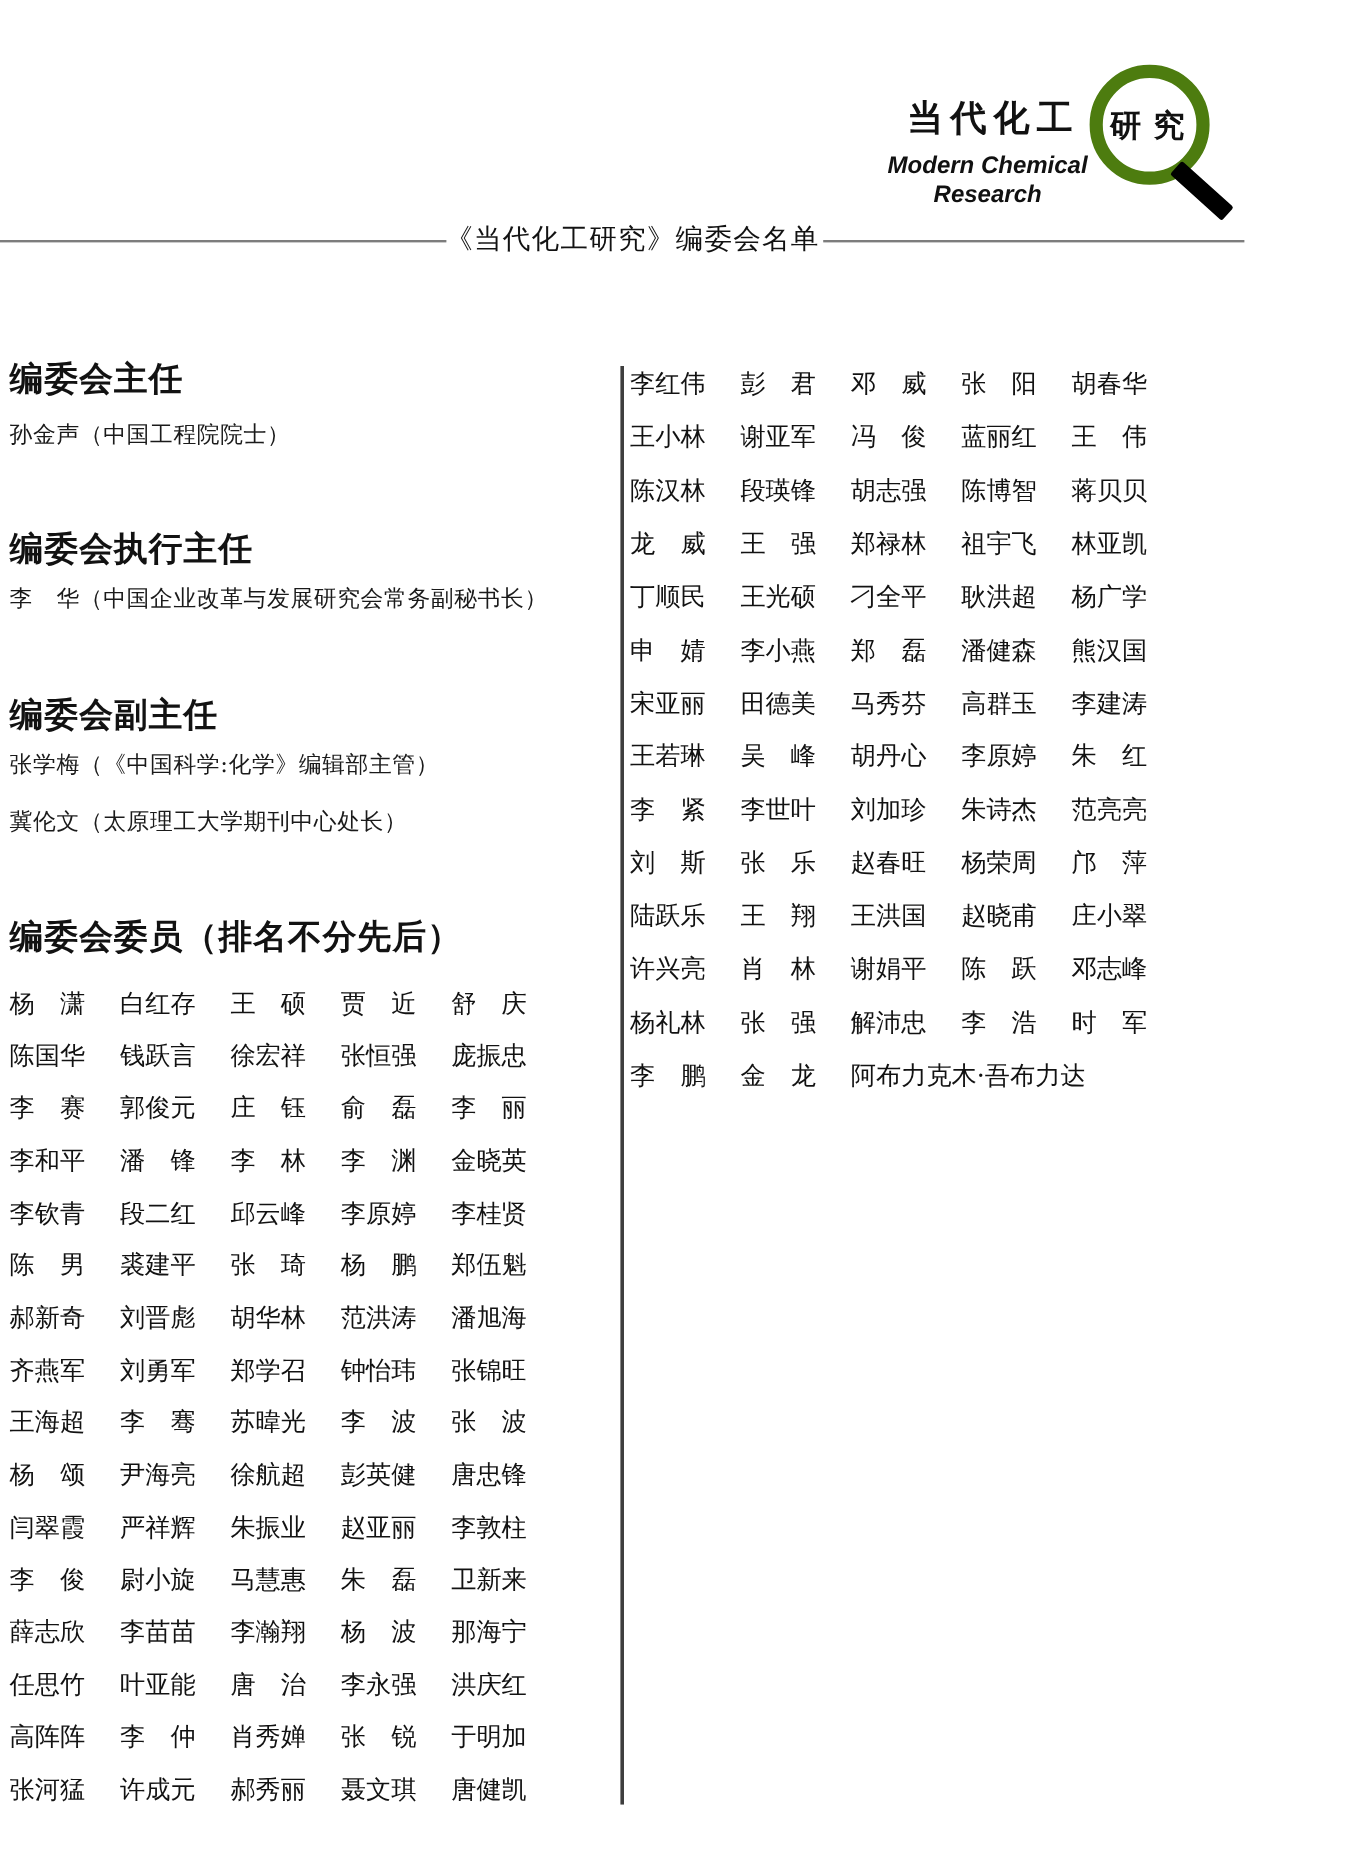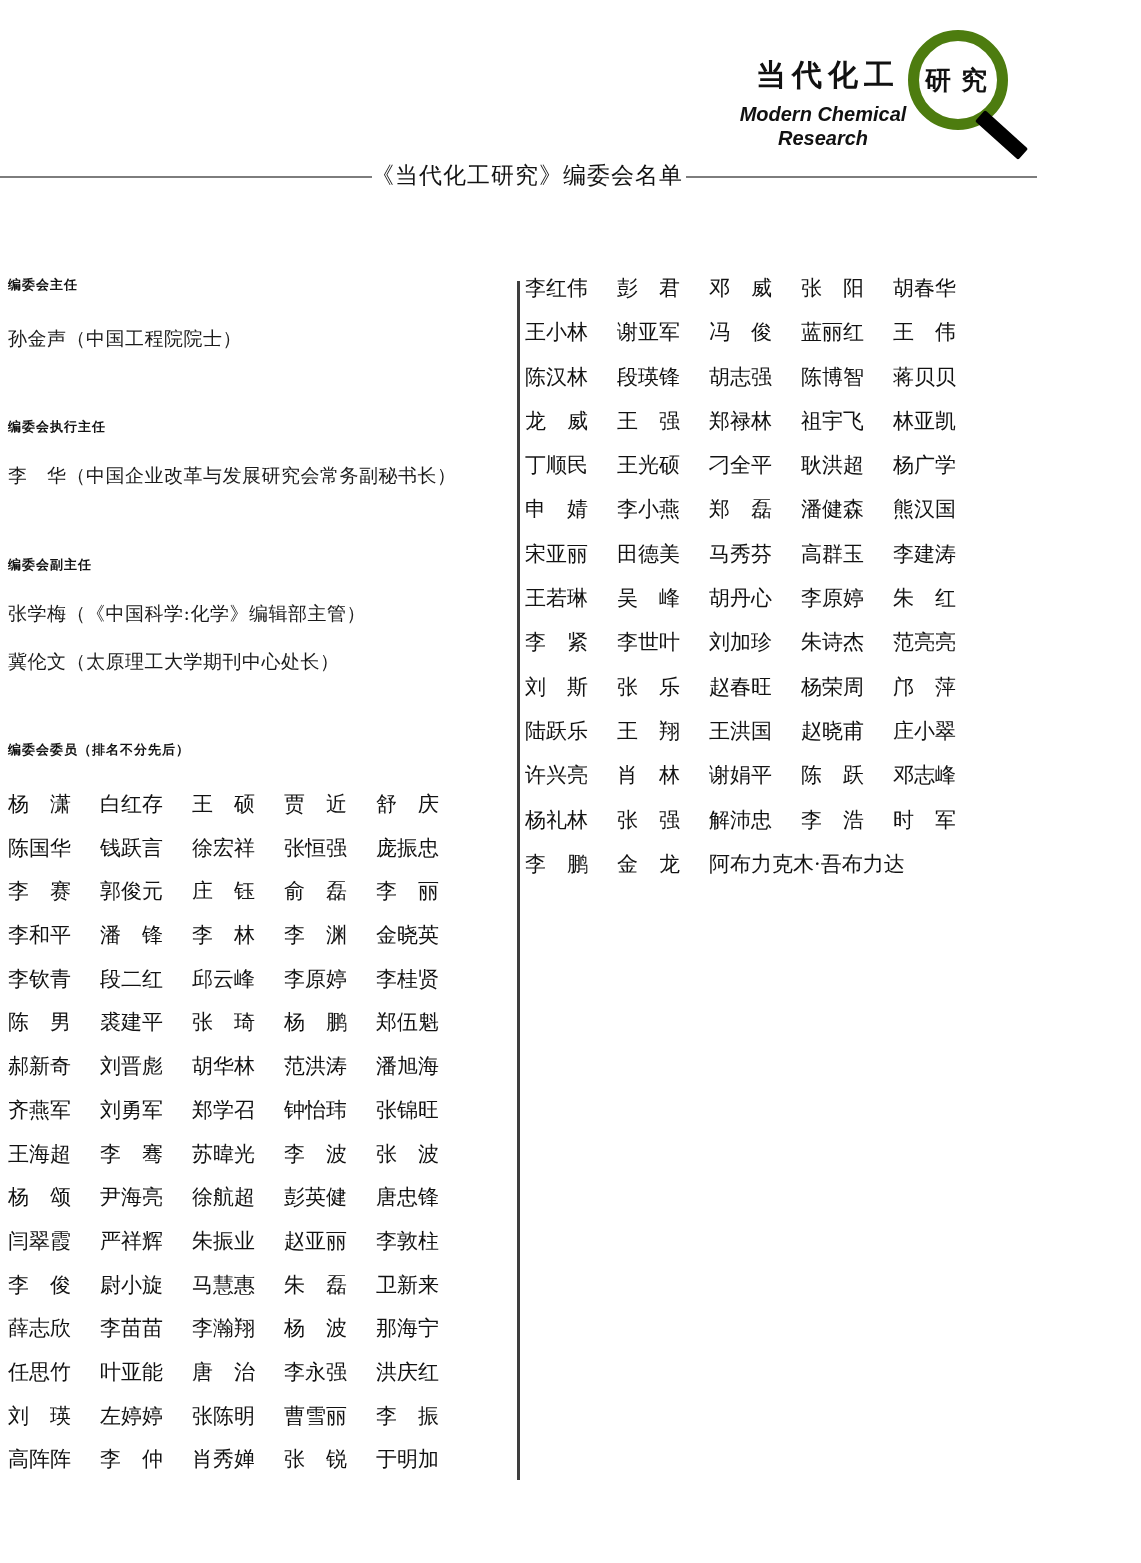--- a/index.html
+++ b/index.html
@@ -3,20 +3,21 @@
 <meta charset="utf-8">
 <style>
   html,body{margin:0;padding:0;background:#ffffff;}
   #page{
     position:relative;
     width:1141px;height:1480px;
     background:#ffffff;
     color:#161616;
     font-family:"Liberation Sans", sans-serif;
     overflow:hidden;
+    margin-top:24px;
   }
   .abs{position:absolute;line-height:1;}
 
   
   .logo-cn{
     left:756px;top:60px;
     font-size:30px;font-weight:bold;letter-spacing:6px;
     color:#111;
   }
   .logo-en{
@@ -50,37 +51,37 @@
   .rule-right{left:686px;top:176px;width:351px;}
   .page-title{
     left:527px;top:164px;transform:translateX(-50%);
     font-size:23px;letter-spacing:1px;white-space:nowrap;
     color:#121212;
   }
 
   
   .sec-heading{
     left:8px;
-    font-size:13px;font-weight:bold;letter-spacing:1px;
+    font-size:28px;font-weight:bold;letter-spacing:1px;
     color:#121212;white-space:nowrap;text-align:right;
   }
   .kai{font-family:"DejaVu Serif", serif;}
   .sec-entry{
     left:8px;
     font-size:19px;letter-spacing:0.5px;
     color:#1a1a1a;white-space:nowrap;
   }
 
   
   .grid{position:absolute;}
   .grid-left{left:8px;top:790px;}
   .grid-right{left:525px;top:274px;}
   .name-row{
     display:flex;column-gap:29px;
-    align-items:flex-start;
+    align-items:center;
   }
   .grid-left .name-row{height:43.7px;}
   .grid-right .name-row{height:44.3px;}
   .name-cell{
     display:inline-block;
     width:63px;
     font-size:21px;
     font-family:"DejaVu Serif", serif;
     color:#121212;
     text-align:justify;
@@ -225,27 +226,20 @@
         <span class="name-cell">那海宁</span>
       </div>
       <div class="name-row">
         <span class="name-cell">任思竹</span>
         <span class="name-cell">叶亚能</span>
         <span class="name-cell">唐治</span>
         <span class="name-cell">李永强</span>
         <span class="name-cell">洪庆红</span>
       </div>
       <div class="name-row">
-        <span class="name-cell">刘瑛</span>
-        <span class="name-cell">左婷婷</span>
-        <span class="name-cell">张陈明</span>
-        <span class="name-cell">曹雪丽</span>
-        <span class="name-cell">李振</span>
-      </div>
-      <div class="name-row">
         <span class="name-cell">高阵阵</span>
         <span class="name-cell">李仲</span>
         <span class="name-cell">肖秀婵</span>
         <span class="name-cell">张锐</span>
         <span class="name-cell">于明加</span>
       </div>
       <div class="name-row">
         <span class="name-cell">张河猛</span>
         <span class="name-cell">许成元</span>
         <span class="name-cell">郝秀丽</span>

